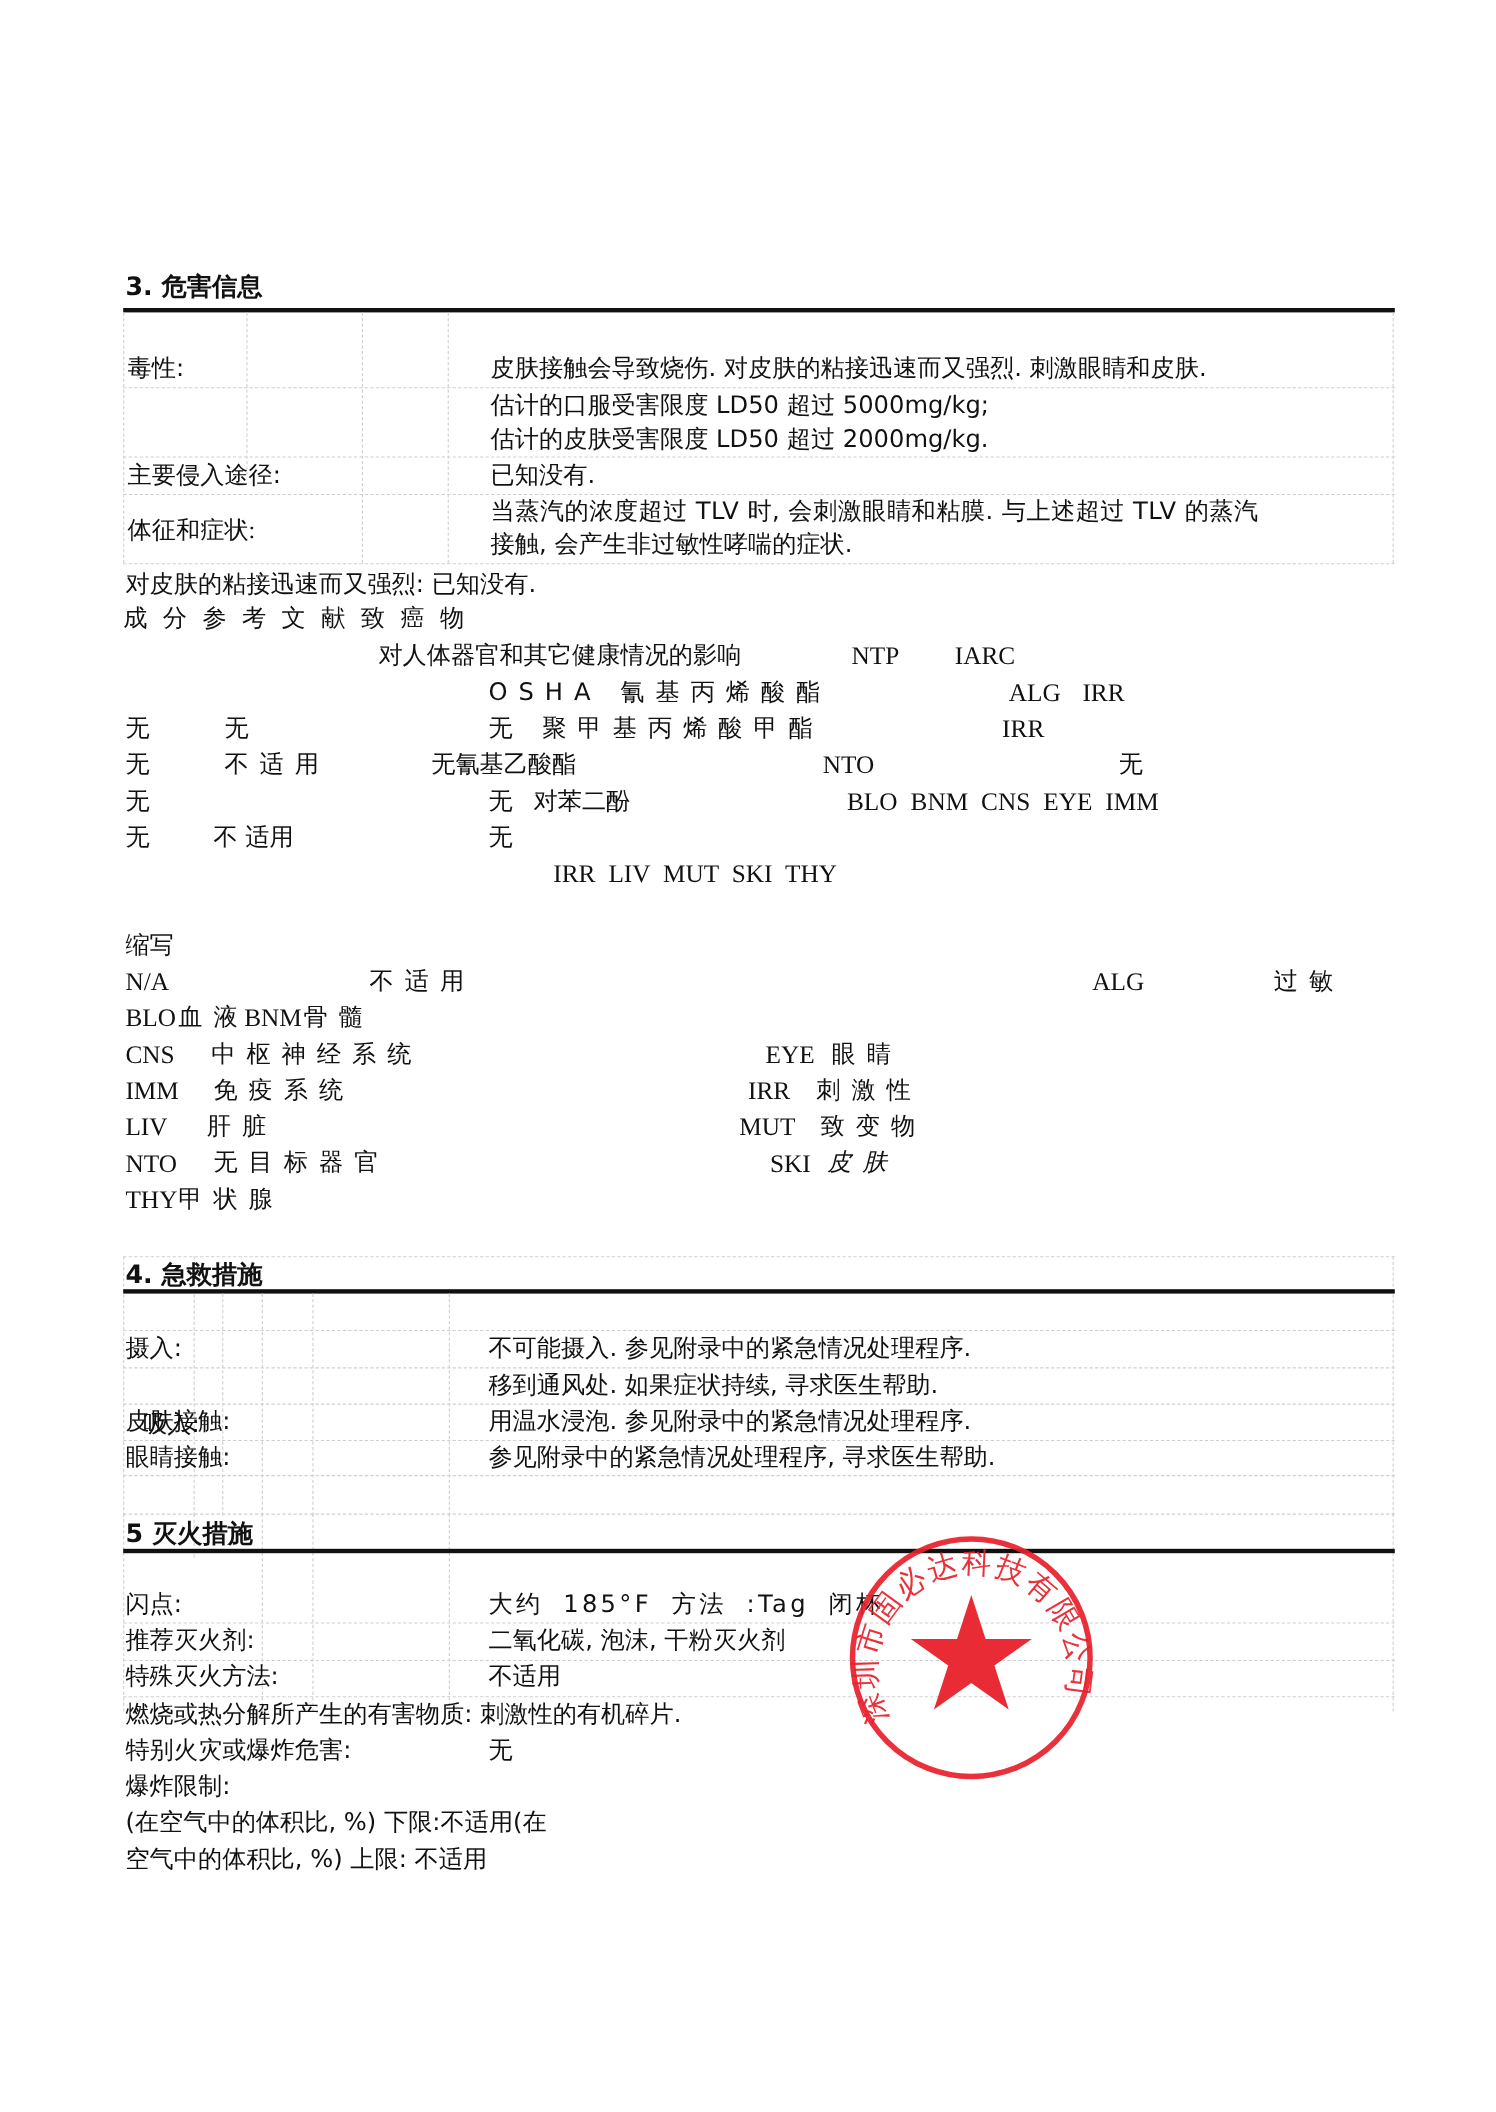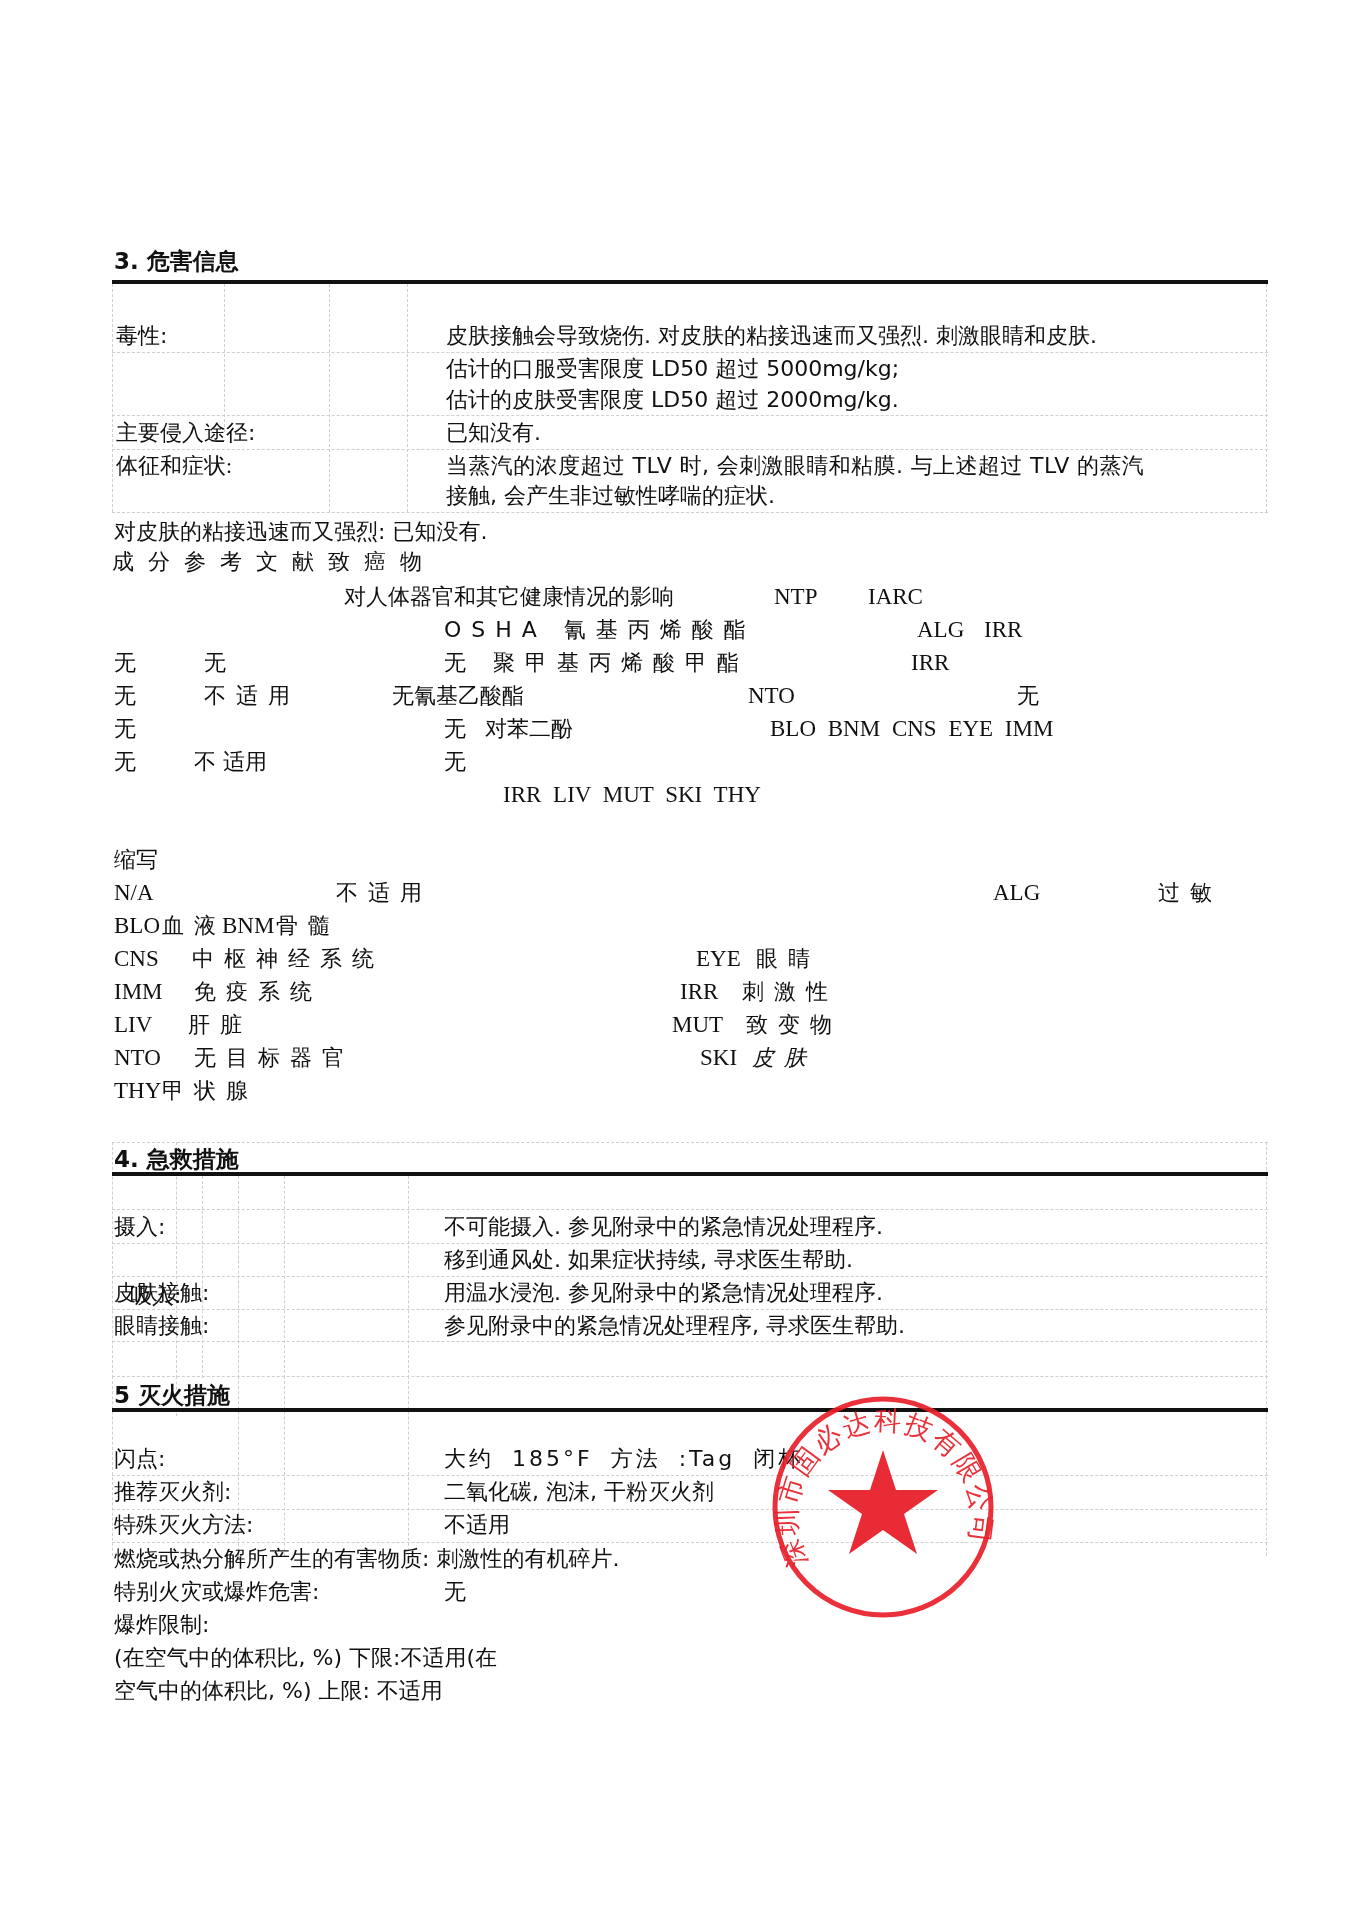--- a/index.html
+++ b/index.html
@@ -34,21 +34,21 @@
 <div class="hline" style="top:415px;"></div>
 <div class="hline" style="top:449px;"></div>
 <div class="hline" style="top:512px;"></div>
 
 <div class="abs txt" style="left:116px; top:322px;">毒性:</div>
 <div class="abs txt" style="left:446px; top:322px;">皮肤接触会导致烧伤. 对皮肤的粘接迅速而又强烈. 刺激眼睛和皮肤.</div>
 <div class="abs txt" style="left:446px; top:355px;">估计的口服受害限度 LD50 超过 5000mg/kg;</div>
 <div class="abs txt" style="left:446px; top:386px;">估计的皮肤受害限度 LD50 超过 2000mg/kg.</div>
 <div class="abs txt" style="left:116px; top:419px;">主要侵入途径:</div>
 <div class="abs txt" style="left:446px; top:419px;text-align:center;">已知没有.</div>
-<div class="abs txt" style="left:116px; top:452px;font-family:Liberation Serif, serif;">体征和症状:</div>
+<div class="abs txt" style="left:116px; top:468px;font-family:Liberation Serif, serif;">体征和症状:</div>
 <div class="abs txt" style="left:446px; top:452px; letter-spacing:0.4px;">当蒸汽的浓度超过 TLV 时, 会刺激眼睛和粘膜. 与上述超过 TLV 的蒸汽</div>
 <div class="abs txt" style="left:446px; top:482px;">接触, 会产生非过敏性哮喘的症状.</div>
 
 <div class="abs txt" style="left:114px; top:518px;">对皮肤的粘接迅速而又强烈: 已知没有.</div>
 <div class="abs txt spaced" style="left:112px; top:550px;font-family:Liberation Mono, monospace;">成分参考文献致癌物</div>
 <div class="abs txt" style="left:344px; top:583px;">对人体器官和其它健康情况的影响</div>
 <div class="abs txt latin" style="left:774px; top:583px;">NTP</div>
 <div class="abs txt latin" style="left:868px; top:583px;">IARC</div>
 
 <div class="abs txt spaced2" style="left:444px; top:616px;">OSHA 氰基丙烯酸酯</div>

